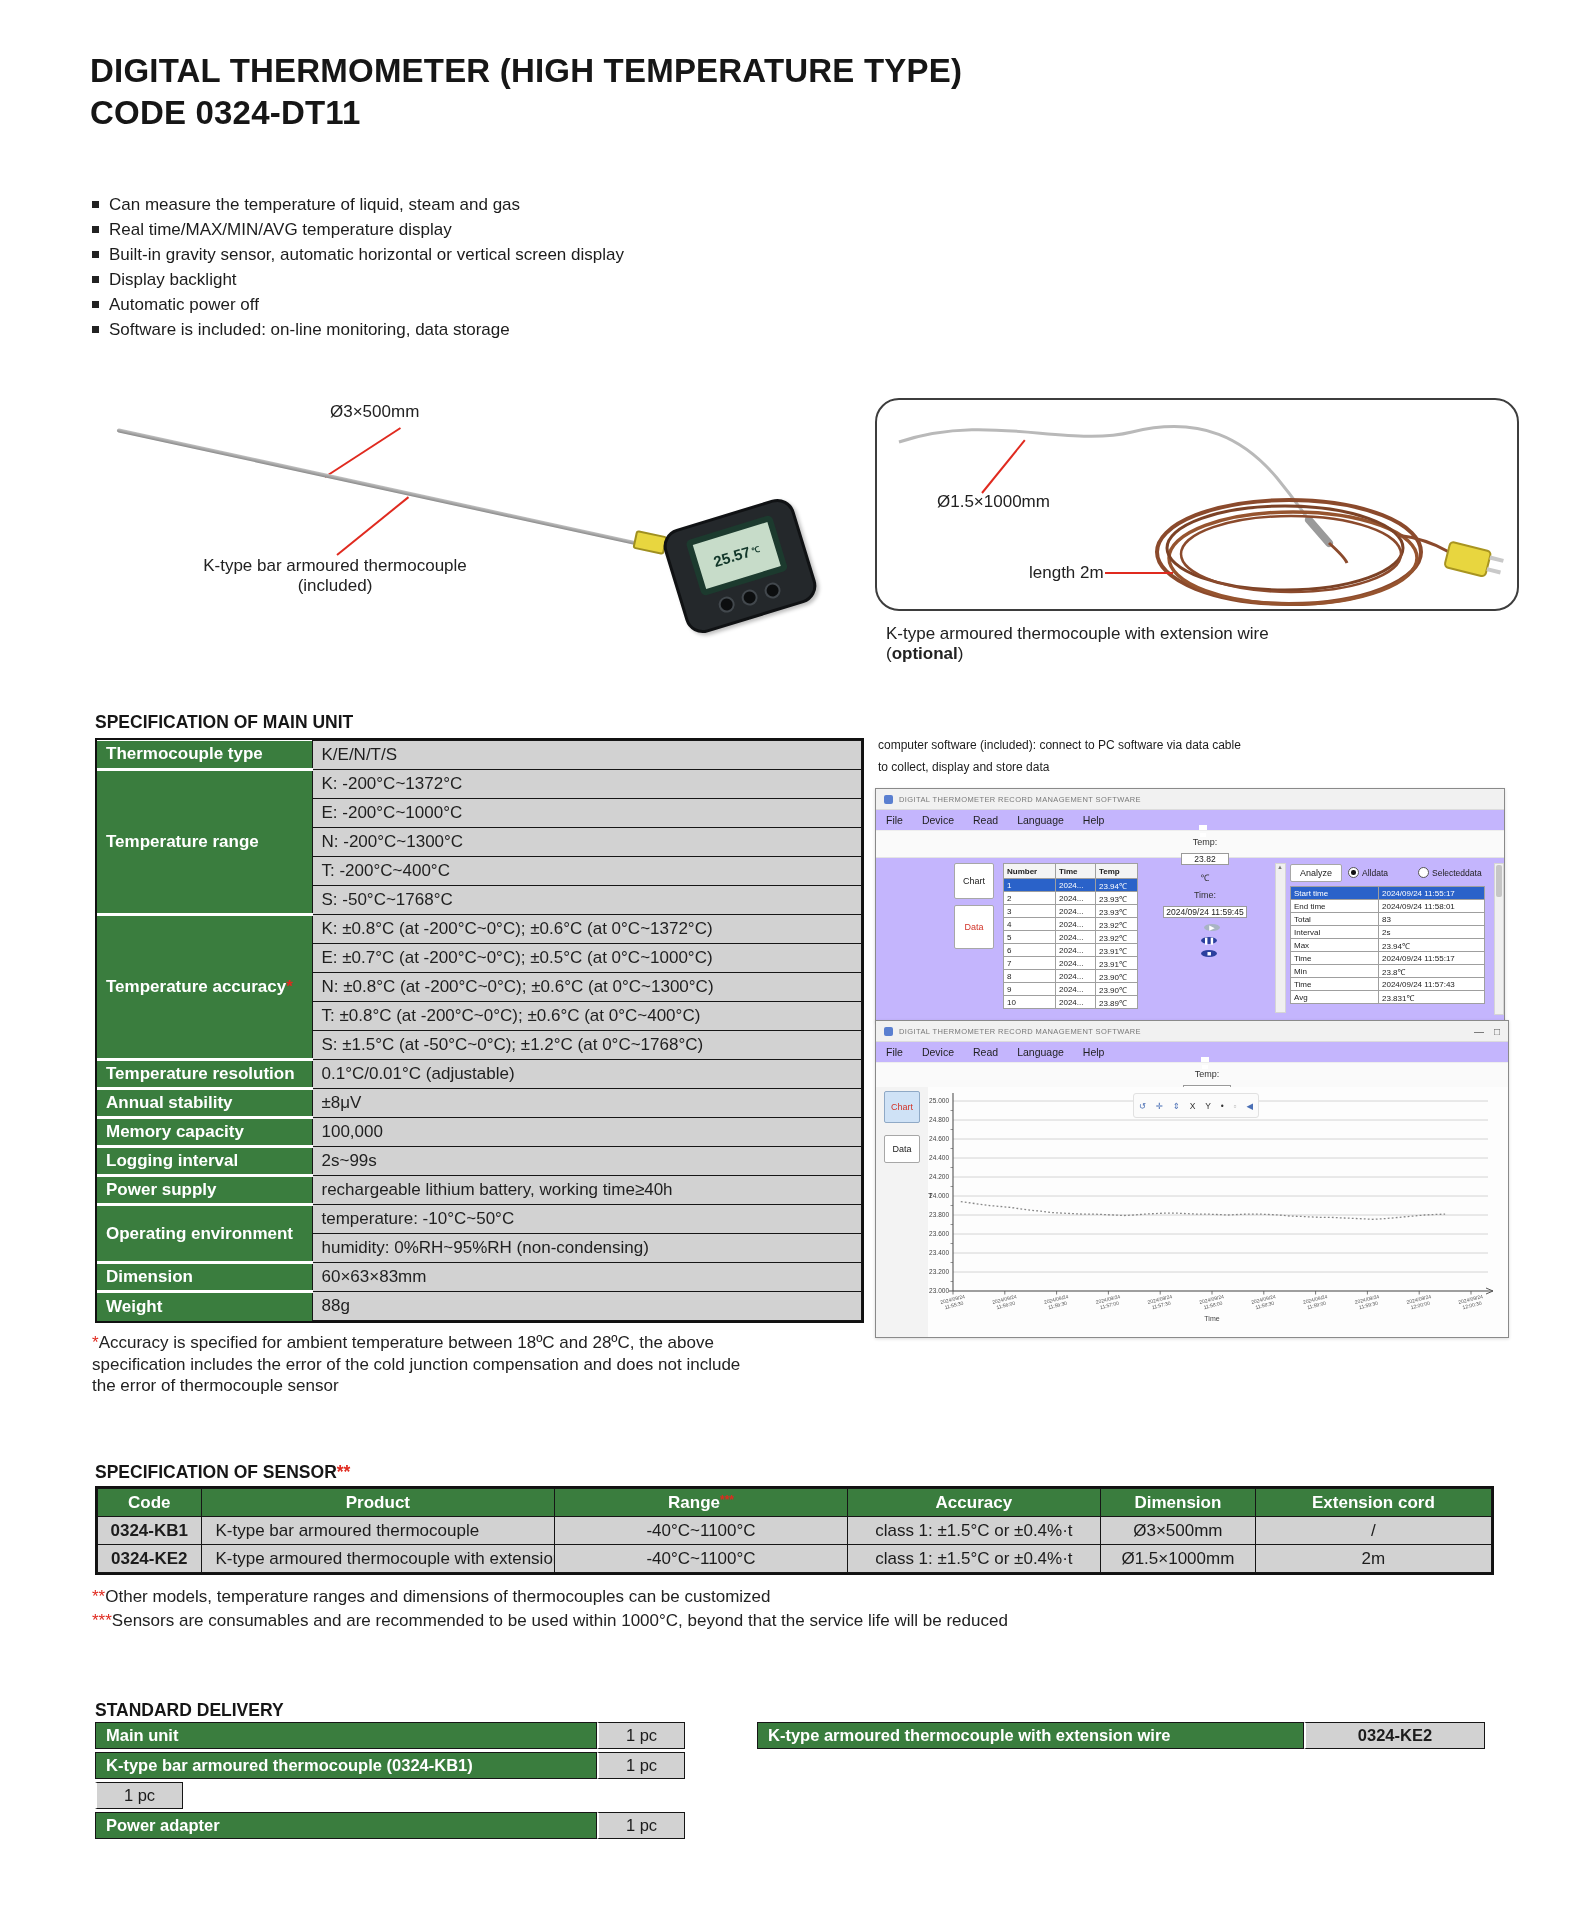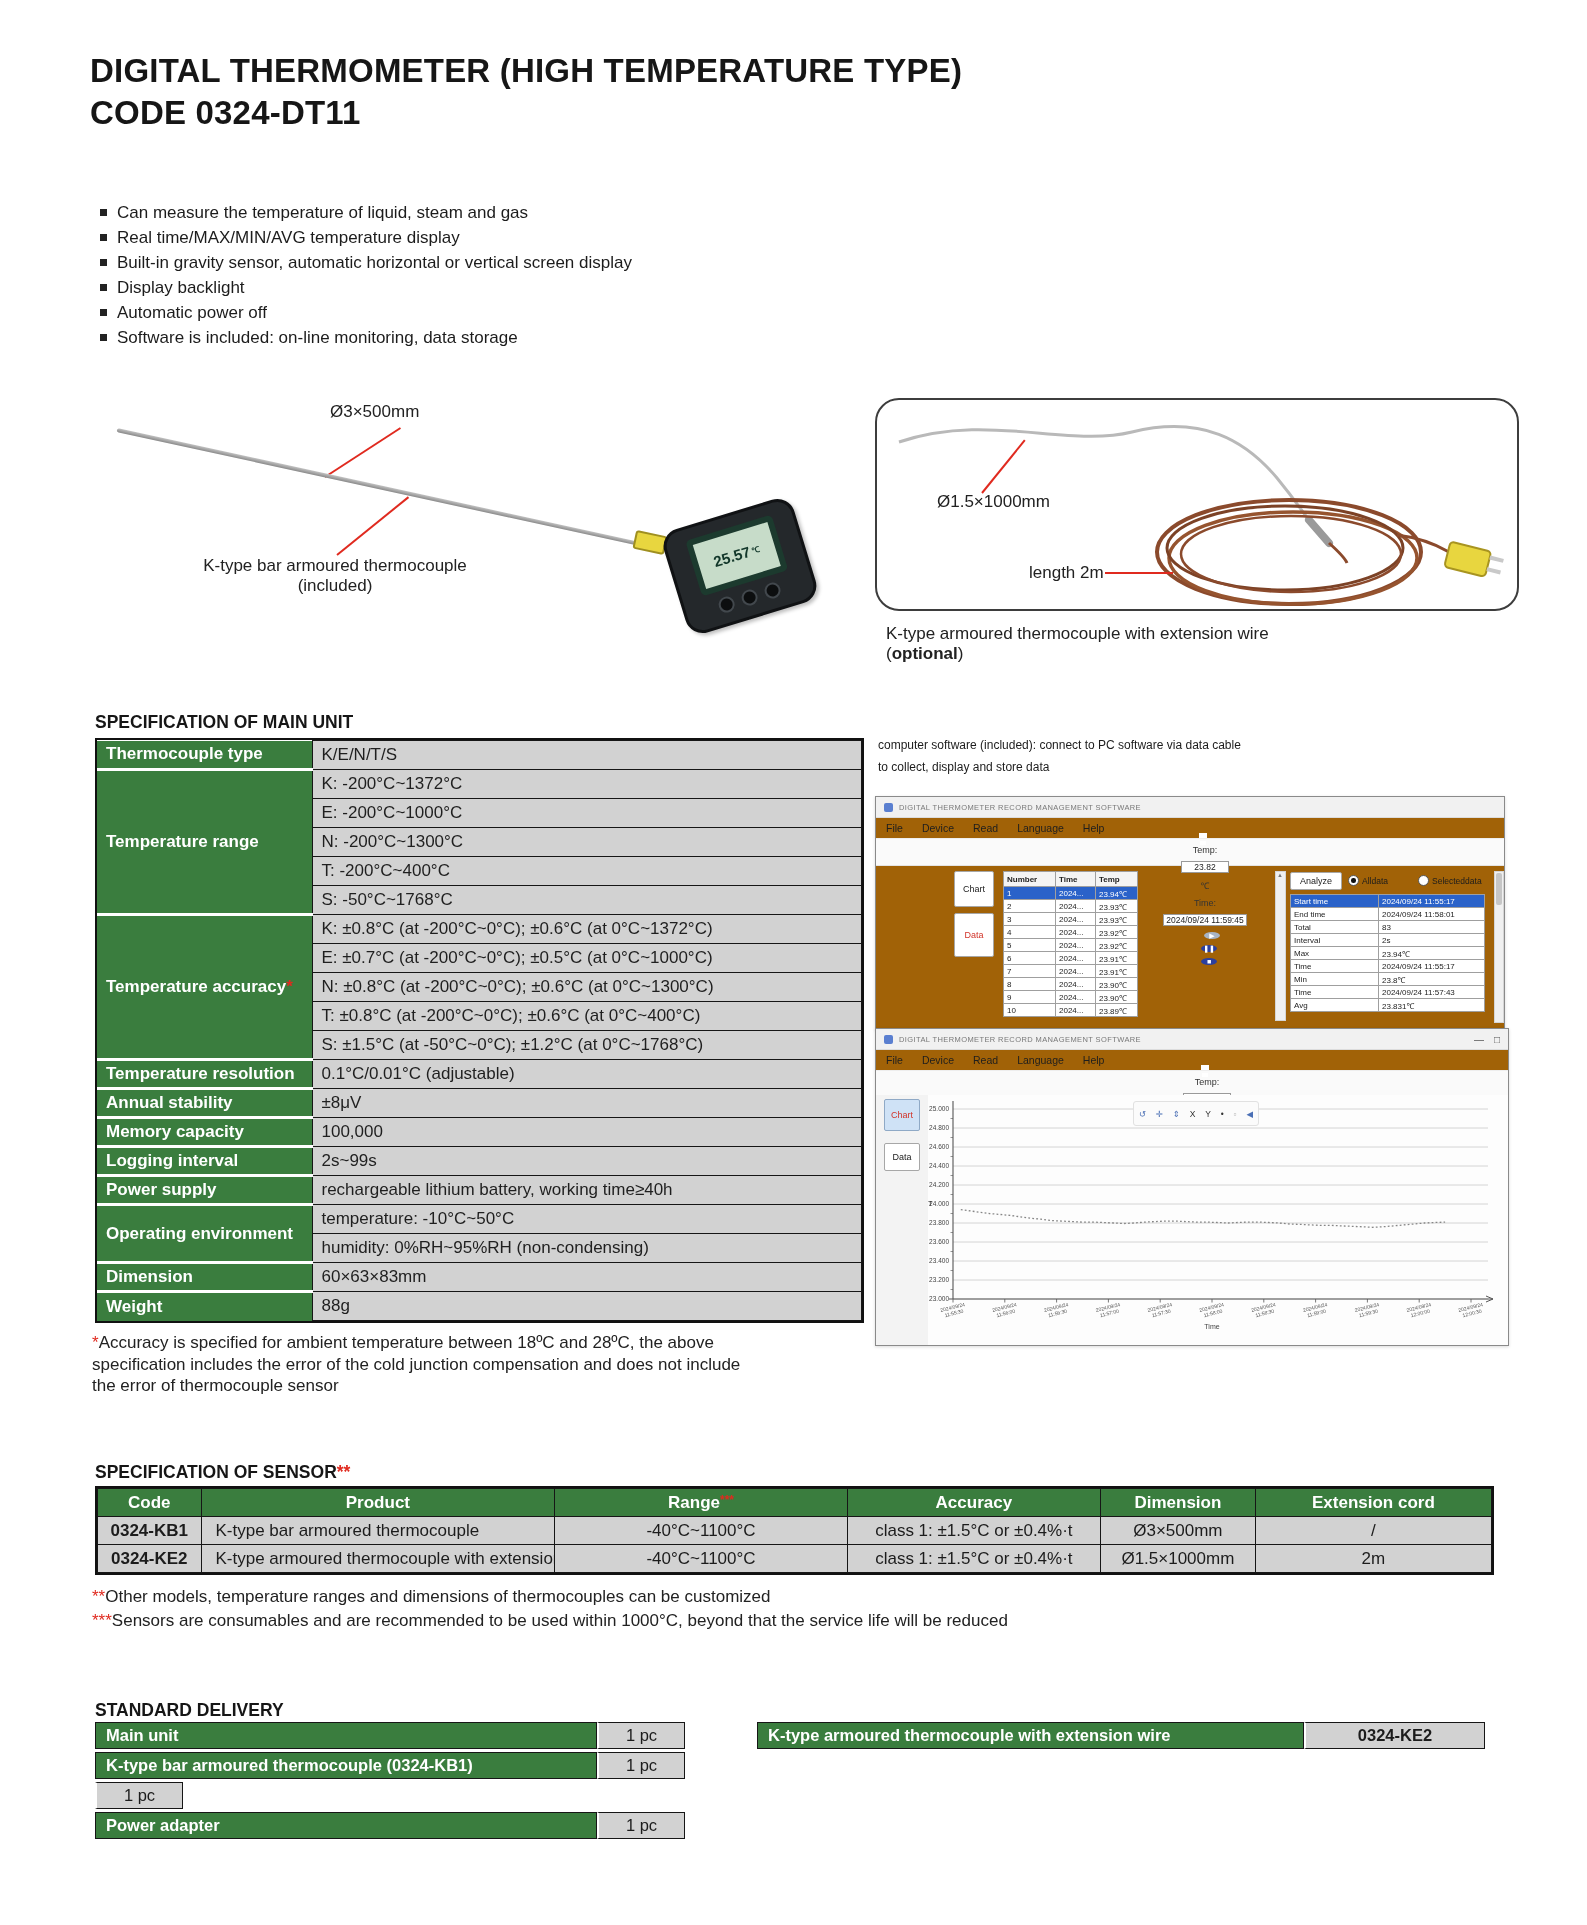--- a/index.html
+++ b/index.html
@@ -3,21 +3,21 @@
 <meta charset="utf-8">
 <style>
   html,body{margin:0;padding:0;background:#fff;}
   body{width:1587px;height:1925px;position:relative;font-family:"Liberation Sans",sans-serif;color:#1c1c1c;overflow:hidden;}
   .abs{position:absolute;}
   .red{color:#e02a1f;}
   
   .title{font-size:33px;font-weight:bold;line-height:42px;letter-spacing:.2px;color:#161616;}
   .h2{font-size:17.5px;font-weight:bold;color:#161616;}
   
-  .feat{list-style:none;margin:8px;padding:0;font-size:17px;}
+  .feat{list-style:none;margin:0;padding:0;font-size:17px;}
   .feat li{height:25px;display:flex;align-items:center;}
   .sq{width:7px;height:7px;background:#222;margin-right:10px;flex:none;}
   
   .rline{position:absolute;height:2px;background:#e02a1f;transform-origin:0 50%;}
   .probe{position:absolute;height:4px;background:linear-gradient(#c2c2c2,#8a8a8a);transform-origin:0 50%;border-radius:2px;}
   .lbl{position:absolute;font-size:17px;color:#222;}
   
   .dev{position:absolute;background:#24282b;border:3px solid #101214;border-radius:18px;display:flex;flex-direction:column;align-items:center;justify-content:center;box-shadow:2px 3px 4px rgba(0,0,0,.25);}
   .dev .scr{background:#c7dcc9;border:6px solid #1c3a2e;border-radius:5px;width:78px;height:46px;display:flex;align-items:center;justify-content:center;font-weight:bold;color:#12372a;font-size:15px;}
   .dev .btns{display:flex;gap:8px;margin-top:7px;}
@@ -34,21 +34,21 @@
   table.sensor{border-collapse:collapse;table-layout:fixed;width:100%;}
   table.sensor td,table.sensor th{border:1.6px solid #161616;height:28px;font-size:17px;box-sizing:border-box;overflow:hidden;white-space:nowrap;}
   table.sensor th{background:#3a7d3e;color:#fff;font-weight:bold;}
   table.sensor td{background:#d2d2d2;text-align:center;}
   .fnote{font-size:17px;line-height:21.5px;color:#222;}
   
   .drow{display:flex;margin-bottom:3px;height:27px;}
   .drow .dl{flex:1;background:#3a7d3e;border:1.6px solid #161616;color:#fff;font-weight:bold;font-size:16.5px;display:flex;align-items:center;padding:0 10px;}
   .drow .dq{width:85px;background:#d2d2d2;border:1.6px solid #161616;border-left:2px solid #fff;display:flex;align-items:center;justify-content:center;font-size:16.5px;}
   
-  .win{position:absolute;background:#a16207;border:1.4px solid #8a8a8a;box-shadow:0 1px 3px rgba(0,0,0,.15);margin-top:8px;}
+  .win{position:absolute;background:#c4b5fd;border:1.4px solid #8a8a8a;box-shadow:0 1px 3px rgba(0,0,0,.15);}
   .tbar{height:20px;background:#f1f1f1;border-bottom:1px solid #dcdcdc;display:flex;align-items:center;padding:0 8px;}
   .tbar .wicon{width:9px;height:9px;background:#5a7fd0;border-radius:2px;margin-right:6px;flex:none;}
   .tbar .wt{font-size:7.5px;color:#787878;letter-spacing:.4px;flex:1;white-space:nowrap;overflow:hidden;}
   .tbar .wc{font-size:10px;color:#555;margin-left:10px;}
   .mbar{height:20px;display:flex;align-items:center;gap:19px;padding:0 10px;font-size:10.5px;color:#1e1e1e;border-bottom:1px solid #eee;}
   .tlbar{height:26px;display:flex;align-items:center;gap:6px;padding:0 10px 0 40px;font-size:9px;color:#333;border-bottom:1px solid #e4e4e4;background:#fafafa;flex-direction:column;}
   .inp{border:1px solid #9a9a9a;background:#fff;height:15px;display:flex;align-items:center;justify-content:center;font-size:8.5px;color:#222;}
   .disk{width:13px;height:13px;background:#1a1a1a;position:relative;border-radius:1px;margin-right:4px;}
   .disk i{position:absolute;background:#fff;}
   .disk .d1{left:3.5px;top:1.5px;width:6px;height:4px;}

